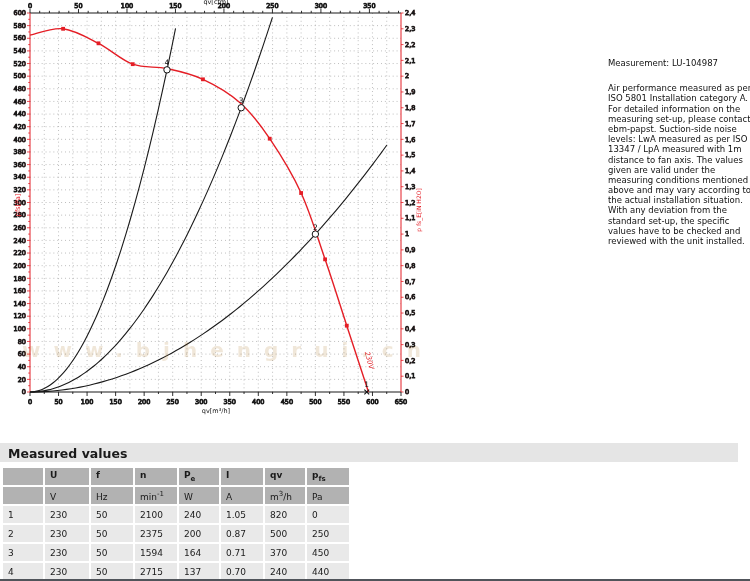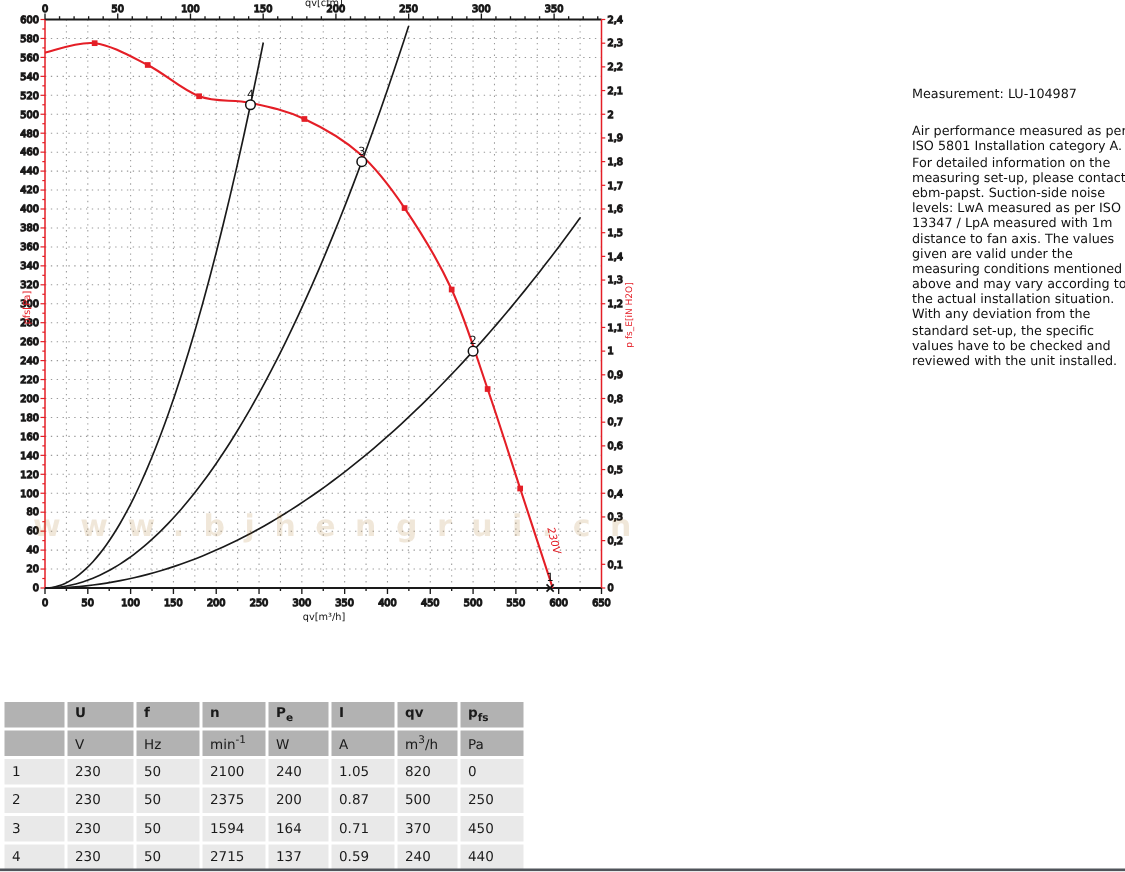--- a/index.html
+++ b/index.html
@@ -363,20 +363,23 @@
       </g>
     </svg>
 
   <div class="watermark-url">www.bjhengrui.cn</div>
 
   <div class="note">
     <p class="note-title">Measurement: LU-104987</p>
     <p class="note-body">Air performance measured as per ISO 5801 Installation category A. For detailed information on the measuring set-up, please contact ebm-papst. Suction-side noise levels: LwA measured as per ISO 13347 / LpA measured with 1m distance to fan axis. The values given are valid under the measuring conditions mentioned above and may vary according to the actual installation situation. With any deviation from the standard set-up, the specific values have to be checked and reviewed with the unit installed.</p>
   </div>
 
+  <div class="band">
+    <span>Measured values</span>
+  </div>
 
   <table class="mv">
     <colgroup>
       <col style="width:40px">
         <col style="width:44px">
         <col style="width:42px">
       <col style="width:42px">
         <col style="width:40px">
         <col style="width:42px">
       <col style="width:40px">
@@ -434,21 +437,21 @@
           <td>0.71</td>
           <td>370</td>
           <td>450</td>
         </tr>
         <tr>
           <td>4</td>
           <td>230</td>
           <td>50</td>
           <td>2715</td>
           <td>137</td>
-          <td>0.59</td>
+          <td>0.70</td>
           <td>240</td>
           <td>440</td>
         </tr>
       </tbody>
   </table>
 
   <div class="bottom-bar"></div>
 </div>
 
 </body></html>

